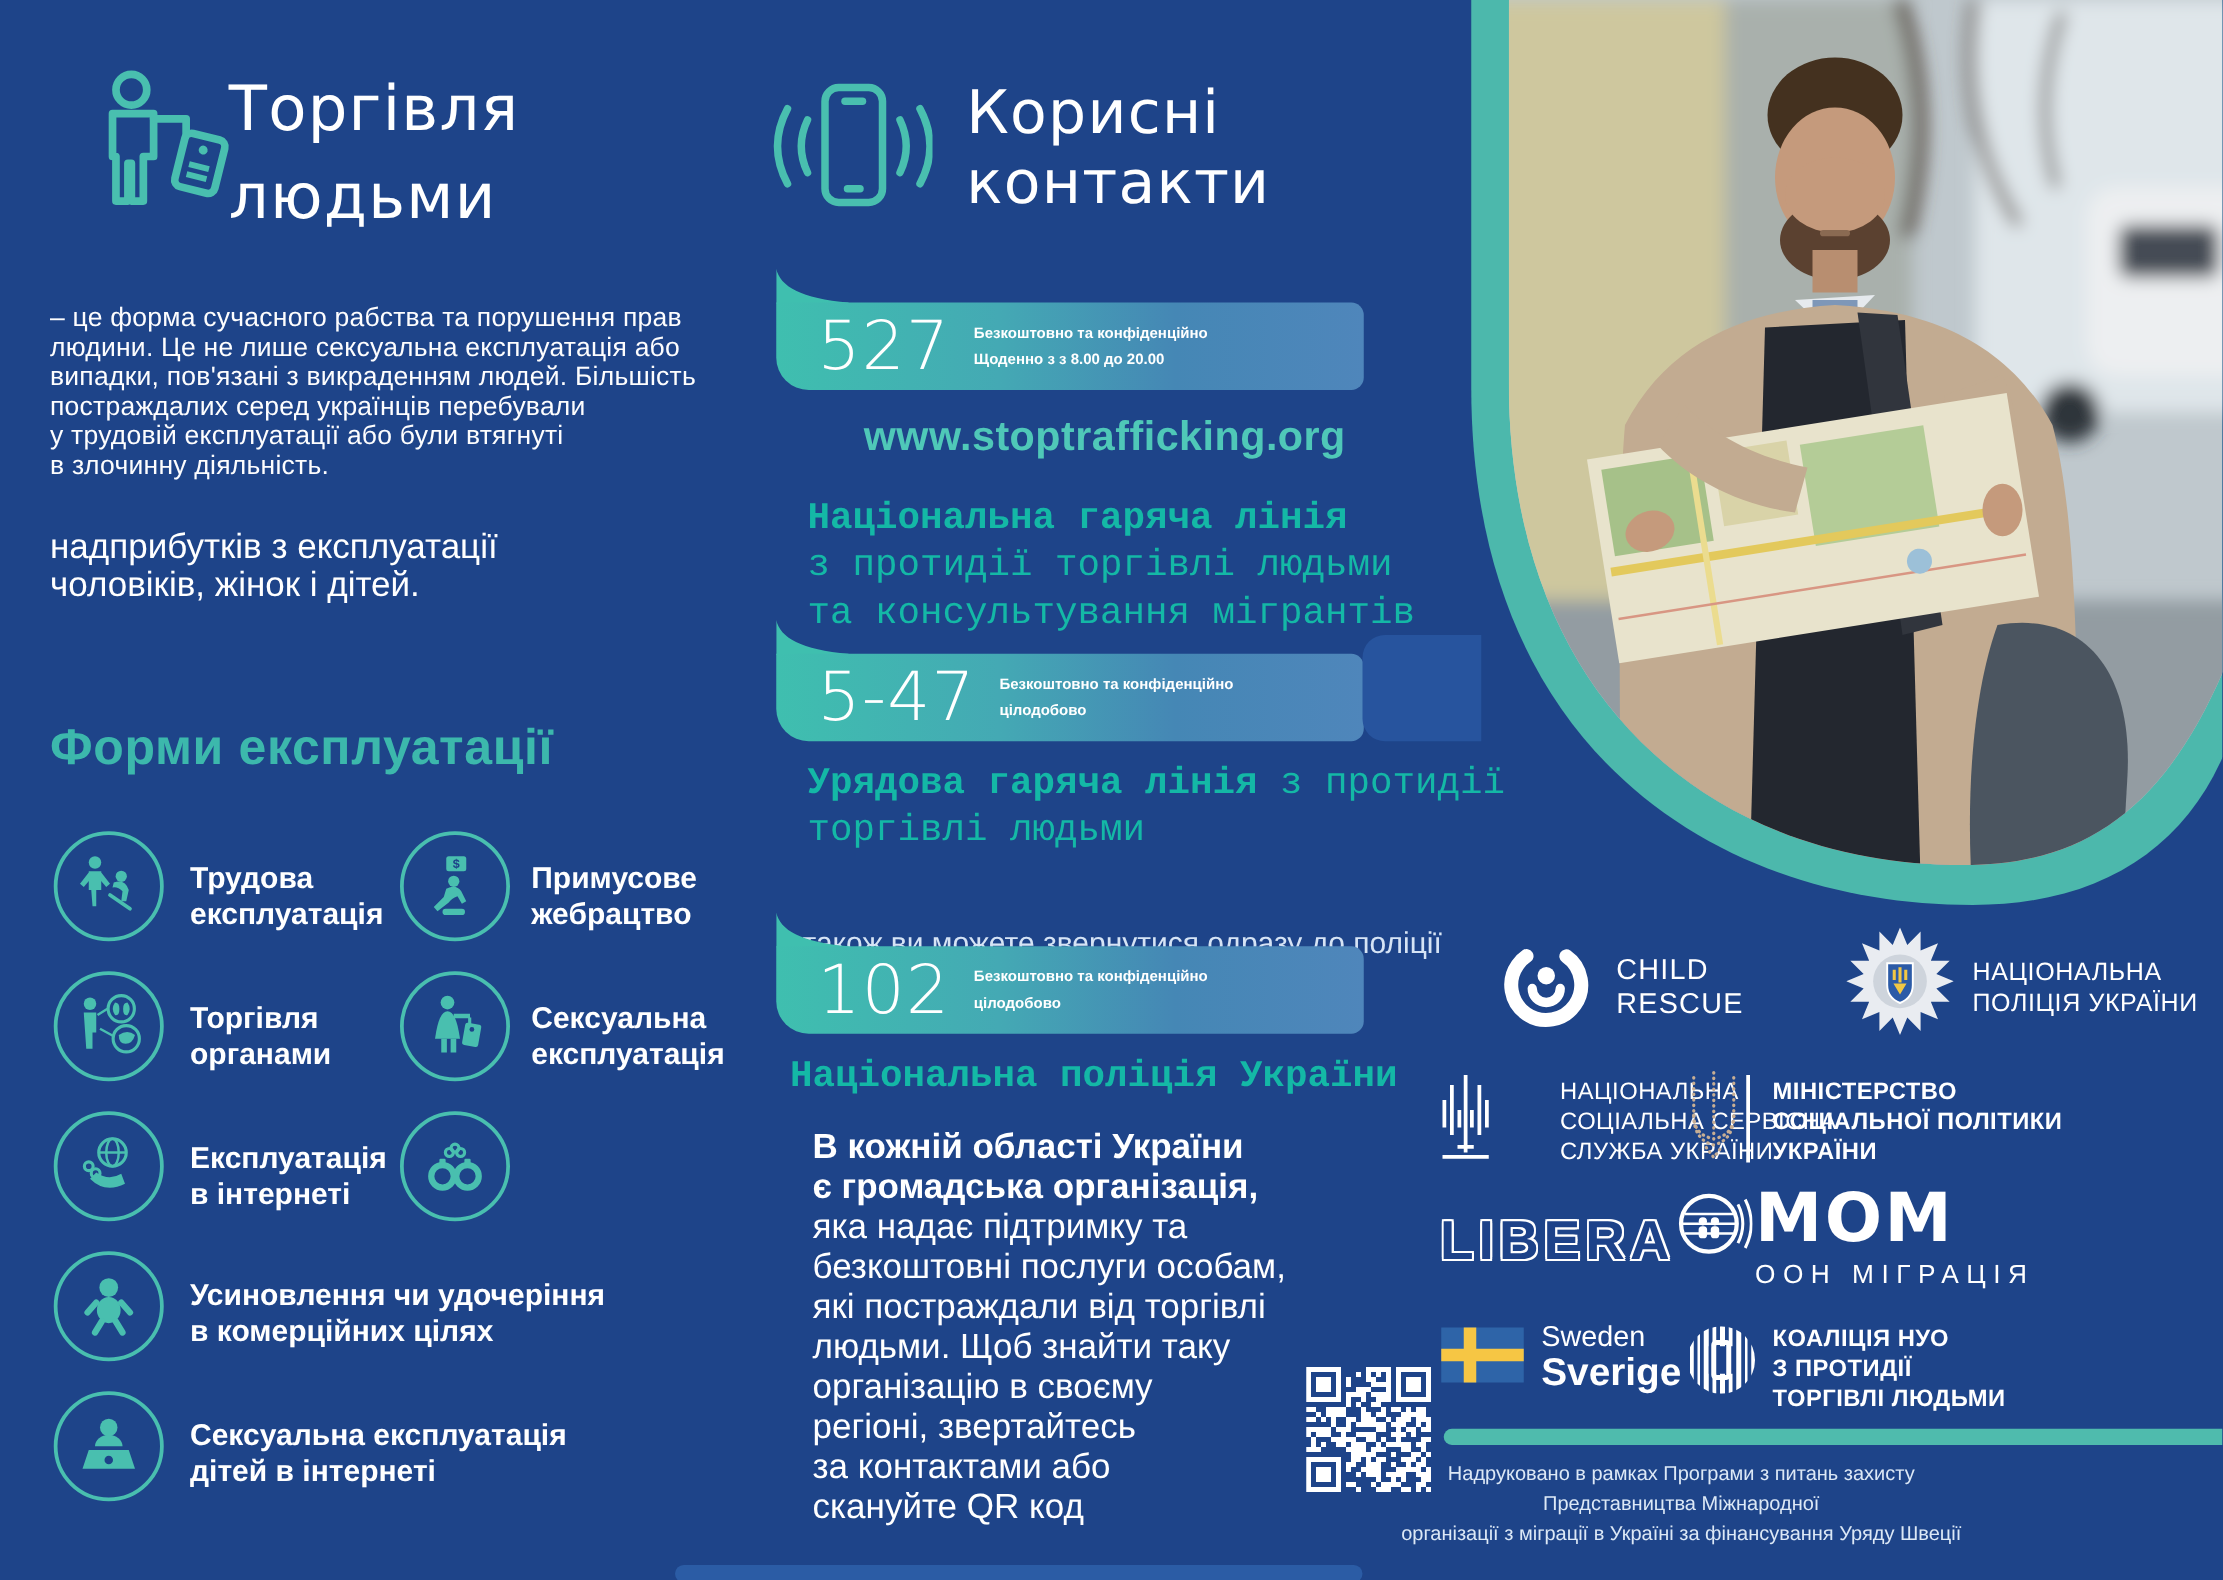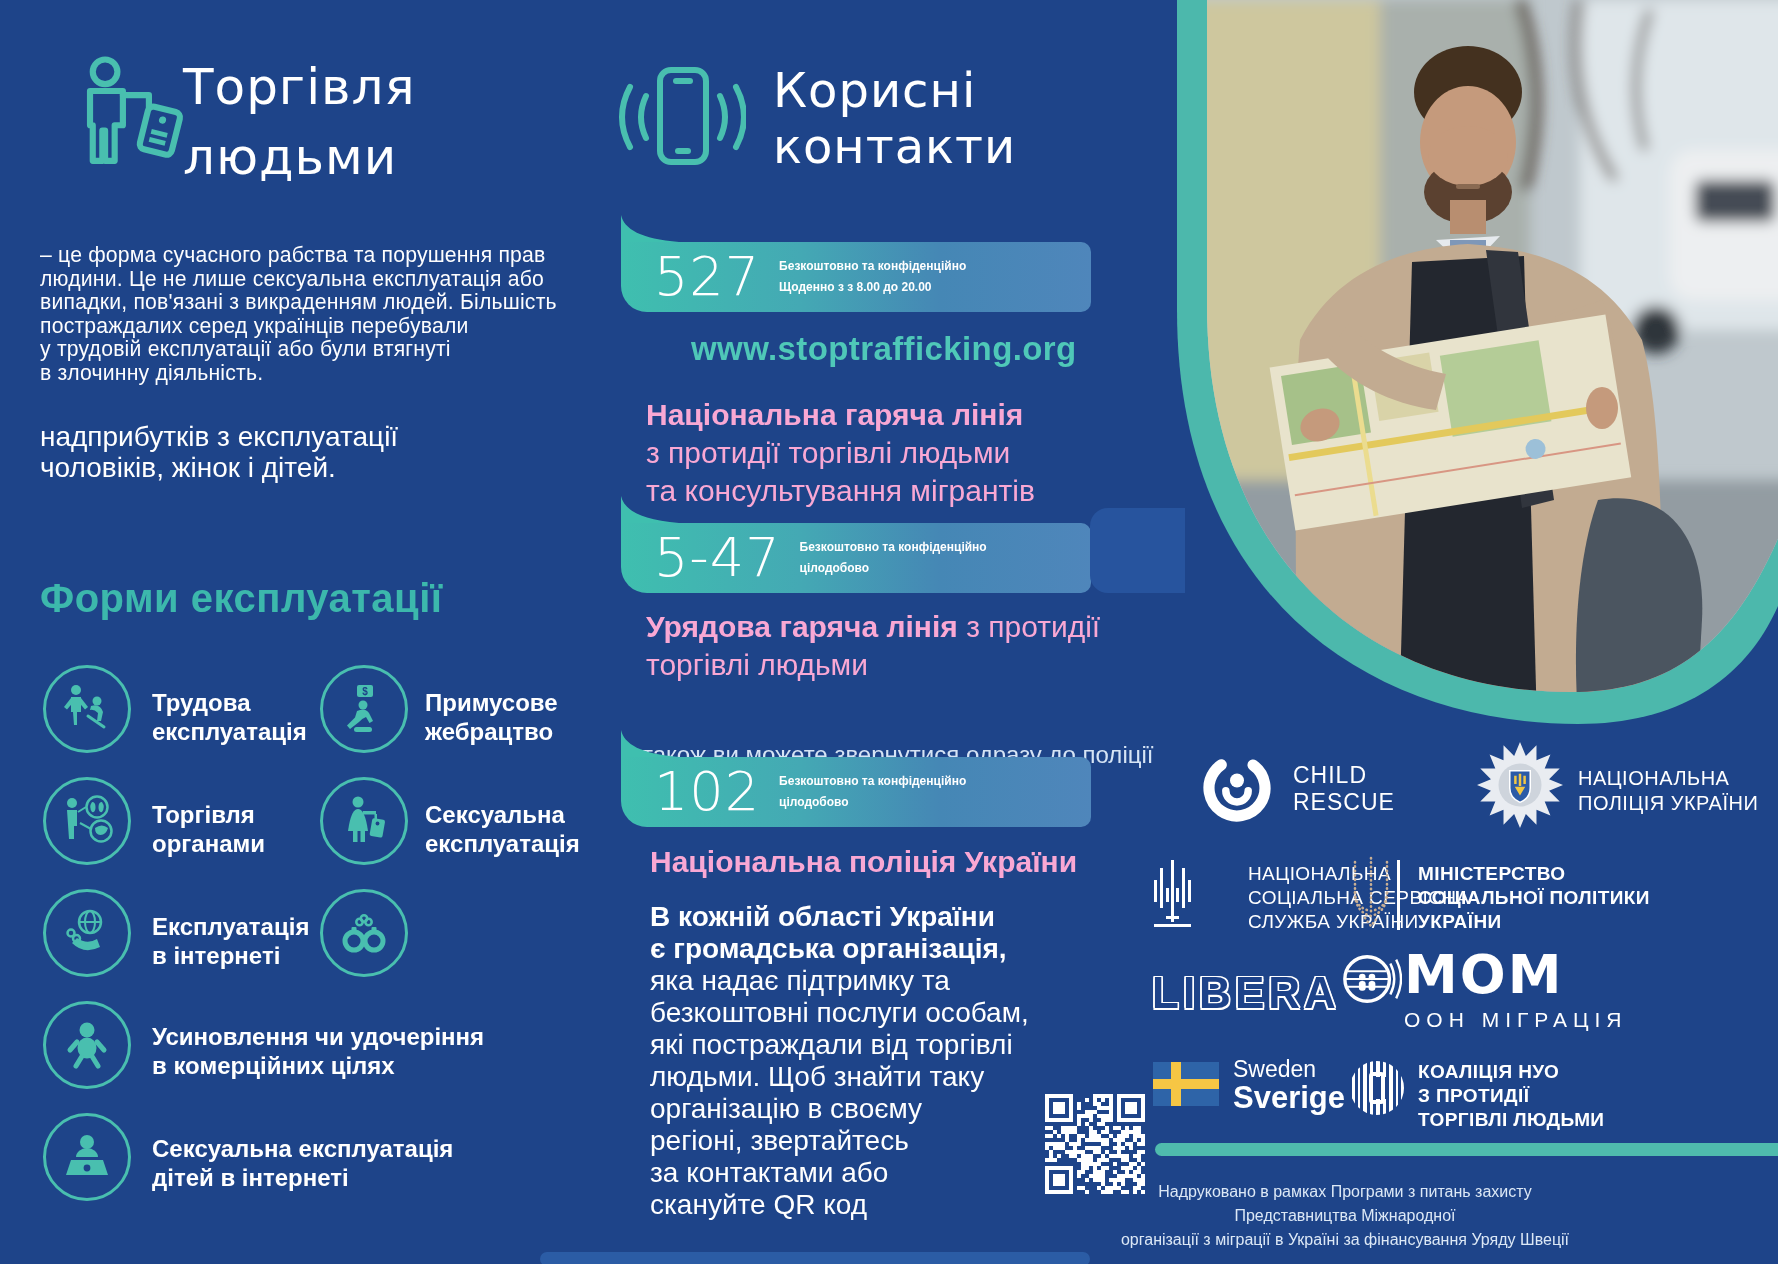--- a/index.html
+++ b/index.html
@@ -34,39 +34,39 @@
 
   
   .mid-title{font-size:48px;font-weight:500;line-height:56px;letter-spacing:1px;color:#fff;}
   .banner{position:absolute;left:621px;width:470px;height:70px;display:flex;align-items:center;
     padding-left:33px;gap:19px;border-radius:0 10px 10px 26px;
     background:linear-gradient(90deg,#3FBFAF 0%,#44A9B4 38%,#4587B5 68%,#4F86BB 100%);}
   .banner .num{font-family:"DejaVu Sans",sans-serif;font-size:54px;font-weight:300;letter-spacing:1px;color:#fff;line-height:1;}
   .banner .note{font-size:12px;font-weight:700;line-height:21.5px;color:#fff;}
   .tail{position:absolute;width:58px;height:28px;}
   .website{font-size:33px;font-weight:700;color:var(--url);letter-spacing:.4px;margin-left:46px;}
-  .hot{font-size:30px;line-height:38px;color:#f9a8d4;}
+  .hot{font-size:30px;line-height:38px;color:#14b8a6;font-family:Liberation Mono, monospace;}
   .hot b{font-weight:700;}
   .smallnote{font-size:24px;color:#D6E4F5;margin-top:36px;}
   .orgpara{font-size:28px;line-height:32px;color:#fff;}
   .orgpara .b{font-weight:700;}
 
   
   .partner-sm{font-size:19px;line-height:24px;letter-spacing:.4px;color:#fff;}
   .partner-md{font-size:20px;line-height:25px;letter-spacing:.5px;color:#fff;}
   .childtxt{font-size:23px;line-height:27px;letter-spacing:1px;font-weight:300;color:#fff;}
   .w600{font-weight:600;}
   .libera{font-size:44px;font-weight:700;letter-spacing:4px;color:#1D4289;
     text-shadow:-1.5px -1.5px 0 #fff,1.5px -1.5px 0 #fff,-1.5px 1.5px 0 #fff,1.5px 1.5px 0 #fff,0 -1.5px 0 #fff,0 1.5px 0 #fff,-1.5px 0 0 #fff,1.5px 0 0 #fff;}
   .iom-big{font-family:"DejaVu Sans",sans-serif;font-size:54px;font-weight:700;letter-spacing:2px;color:#fff;line-height:1;}
   .iom-small{font-size:21px;letter-spacing:6px;color:#fff;}
   .sweden1{font-size:23px;color:#fff;}
   .sweden2{font-size:31px;font-weight:700;color:#fff;}
   .divider{position:absolute;left:1155px;top:1143px;width:645px;height:13px;border-radius:7px;background:#4FBBAD;}
-  .footer{font-size:16px;line-height:24px;color:#DCE8F6;text-align:center;margin-top:12px;}
+  .footer{font-size:16px;line-height:24px;color:#DCE8F6;text-align:center;}
 </style>
 </head>
 <body>
 
 <div id="page">
 
   <svg class="abs" style="left:64px;top:54px" width="126" height="126" viewBox="0 0 92 92">
     <g stroke="var(--teal)" stroke-width="4.5" fill="none" stroke-linejoin="round">
       <circle cx="30" cy="13" r="9"></circle>
       <path d="M19,27 H43 V52 H37 V78 H30 V56 H28 V78 H21 V52 H19 Z"></path>
@@ -291,21 +291,21 @@
       <path d="M0,28 L0,0 C3,14 20,24 58,27 L58,28 Z" fill="#3FBFAF"></path>
     </svg>
   <div class="banner" style="top:757px">
     <span class="num">102</span>
     <span class="note">
       <div>Безкоштовно та конфіденційно</div>
       <div>цілодобово</div>
     </span>
   </div>
 
-  <div class="abs hot" style="left:650px;top:843px"><b>Національна поліція України</b></div>
+  <div class="abs hot" style="left:632px;top:843px"><b>Національна поліція України</b></div>
 
   <div class="abs orgpara" style="left:650px;top:901px">
     <div class="b">В кожній області України</div>
     <div class="b">є громадська організація,</div>
     <div>яка надає підтримку та</div>
     <div>безкоштовні послуги особам,</div>
     <div>які постраждали від торгівлі</div>
     <div>людьми. Щоб знайти таку</div>
     <div>організацію в своєму</div>
     <div>регіоні, звертайтесь</div>

